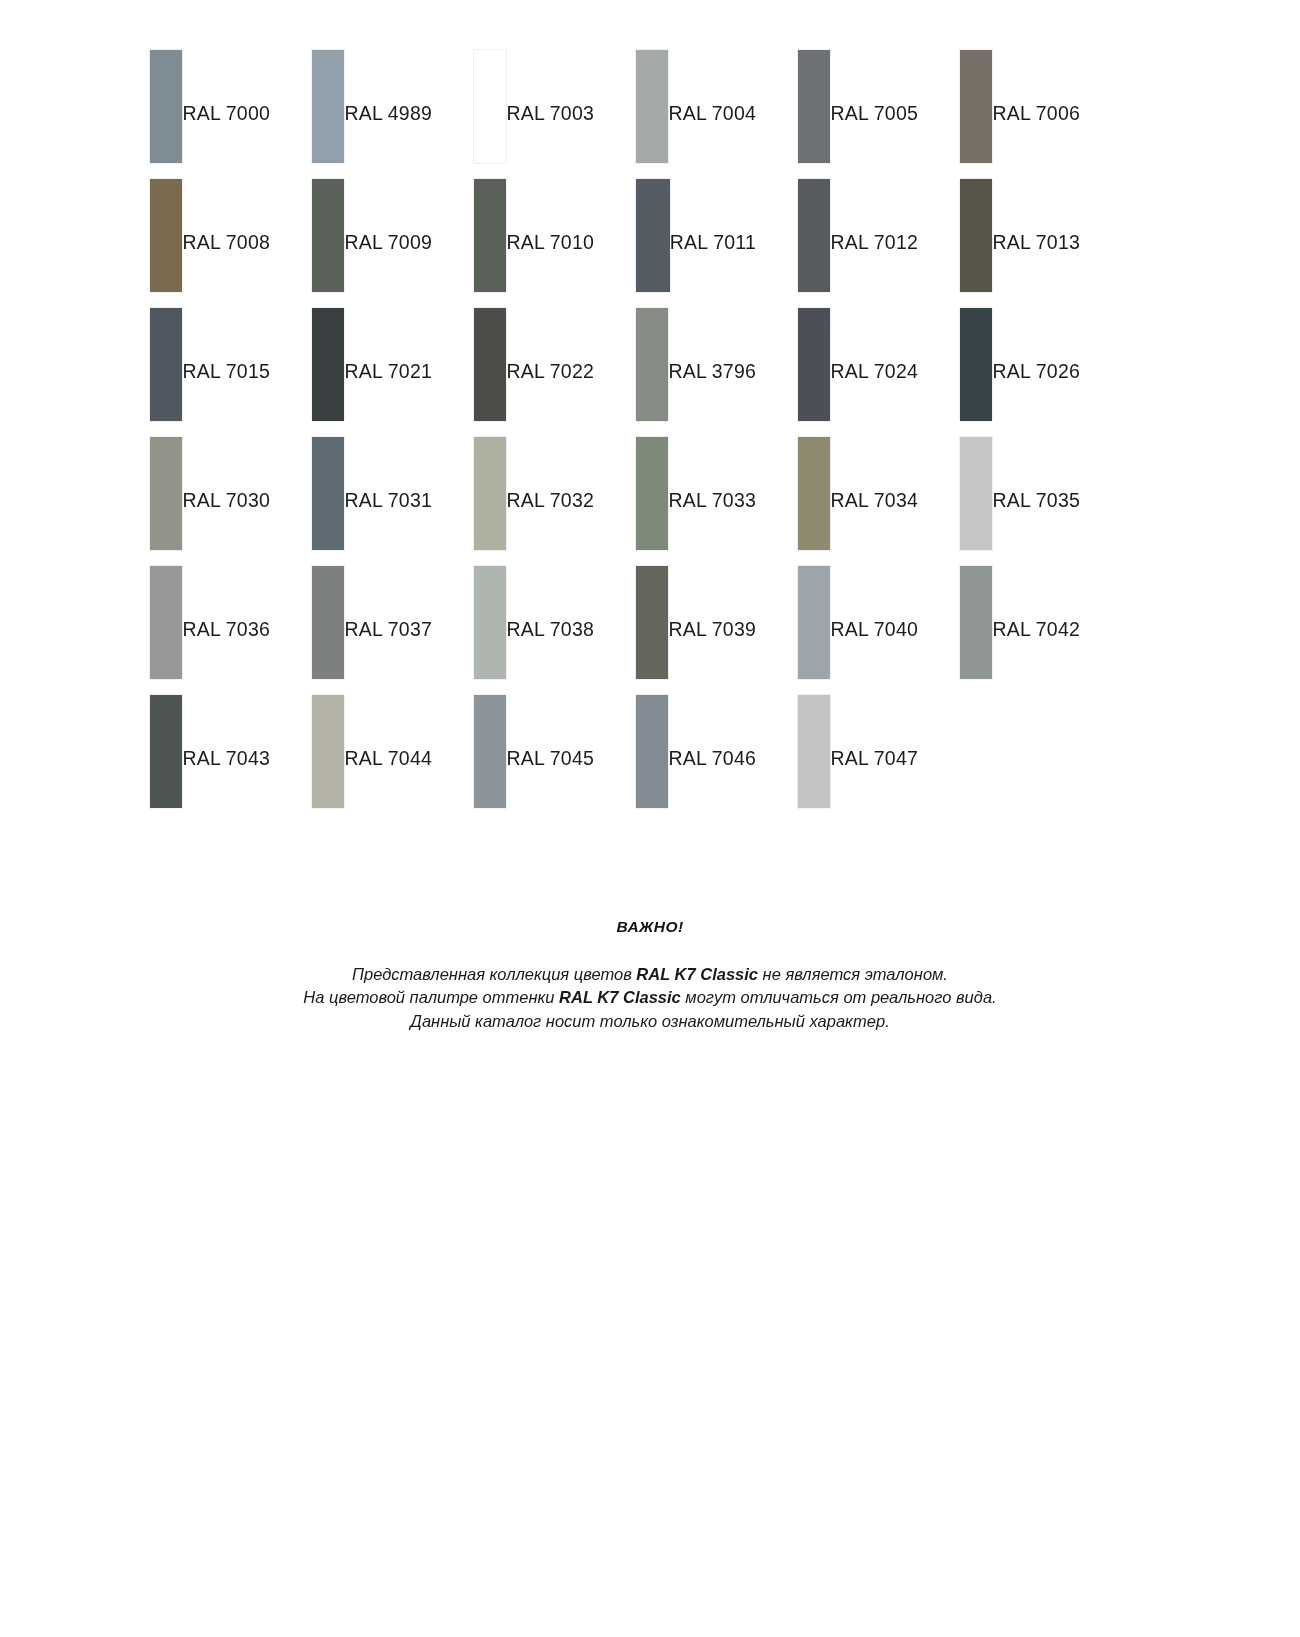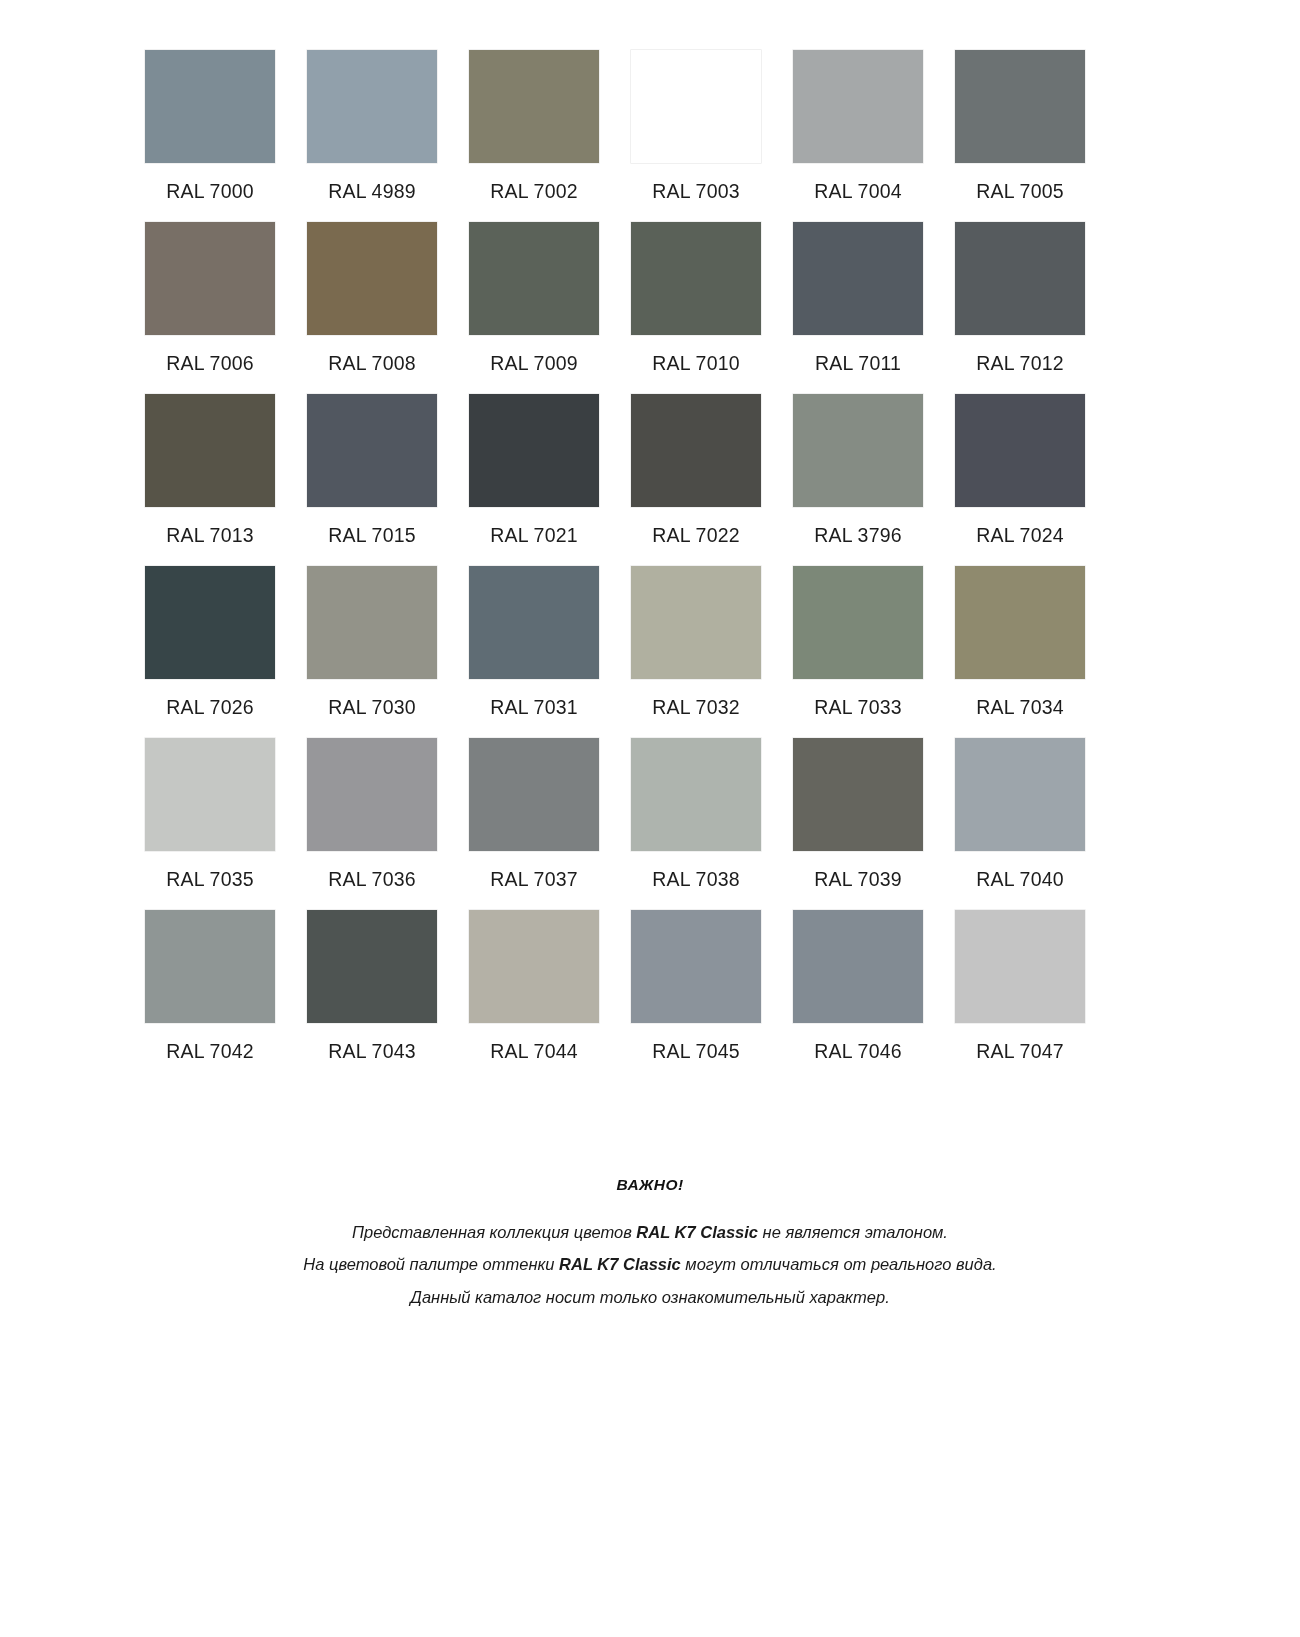--- a/index.html
+++ b/index.html
@@ -30,21 +30,20 @@
     grid-template-columns: repeat(6, 130px);
     column-gap: 32px;
     row-gap: 0px;
     justify-content: start;
   }
 
   .swatch-cell {
     width: 120px;
     margin-bottom: 16px;
     display: flex;
-    flex-direction: column;
     align-items: center;
   }
 
   .swatch-chip {
     width: 130px;
     height: 113px;
     display: block;
     box-shadow: 0 0 0 0.6px rgba(0,0,0,0.10);
   }
 
@@ -87,41 +86,36 @@
     letter-spacing: 0.4px;
     color: #111111;
     margin-bottom: 27px;
   }
 
   .footer-line {
     font-size: 16.5px;
     line-height: 1.42;
     color: #1a1a1a;
     white-space: nowrap;
-    margin-top: 9px;
   }
   .footer-line b { font-weight: bold; }
 </style>
 </head>
 <body>
 
 <div class="page">
 
   <div class="swatch-grid">
       <div class="swatch-cell">
         <div class="swatch-chip" style="background: rgb(125, 140, 149);"></div>
         <div class="swatch-label">RAL 7000</div>
       </div>
       <div class="swatch-cell">
         <div class="swatch-chip" style="background: rgb(145, 160, 171);"></div>
         <div class="swatch-label">RAL 4989</div>
-      </div>
-      <div class="swatch-cell">
-        <div class="swatch-chip" style="background: rgb(130, 127, 107);"></div>
-        <div class="swatch-label">RAL 7002</div>
       </div>
       <div class="swatch-cell">
         <div class="swatch-chip"></div>
         <div class="swatch-label">RAL 7003</div>
       </div>
       <div class="swatch-cell">
         <div class="swatch-chip" style="background: rgb(165, 168, 169);"></div>
         <div class="swatch-label">RAL 7004</div>
       </div>
       <div class="swatch-cell">

